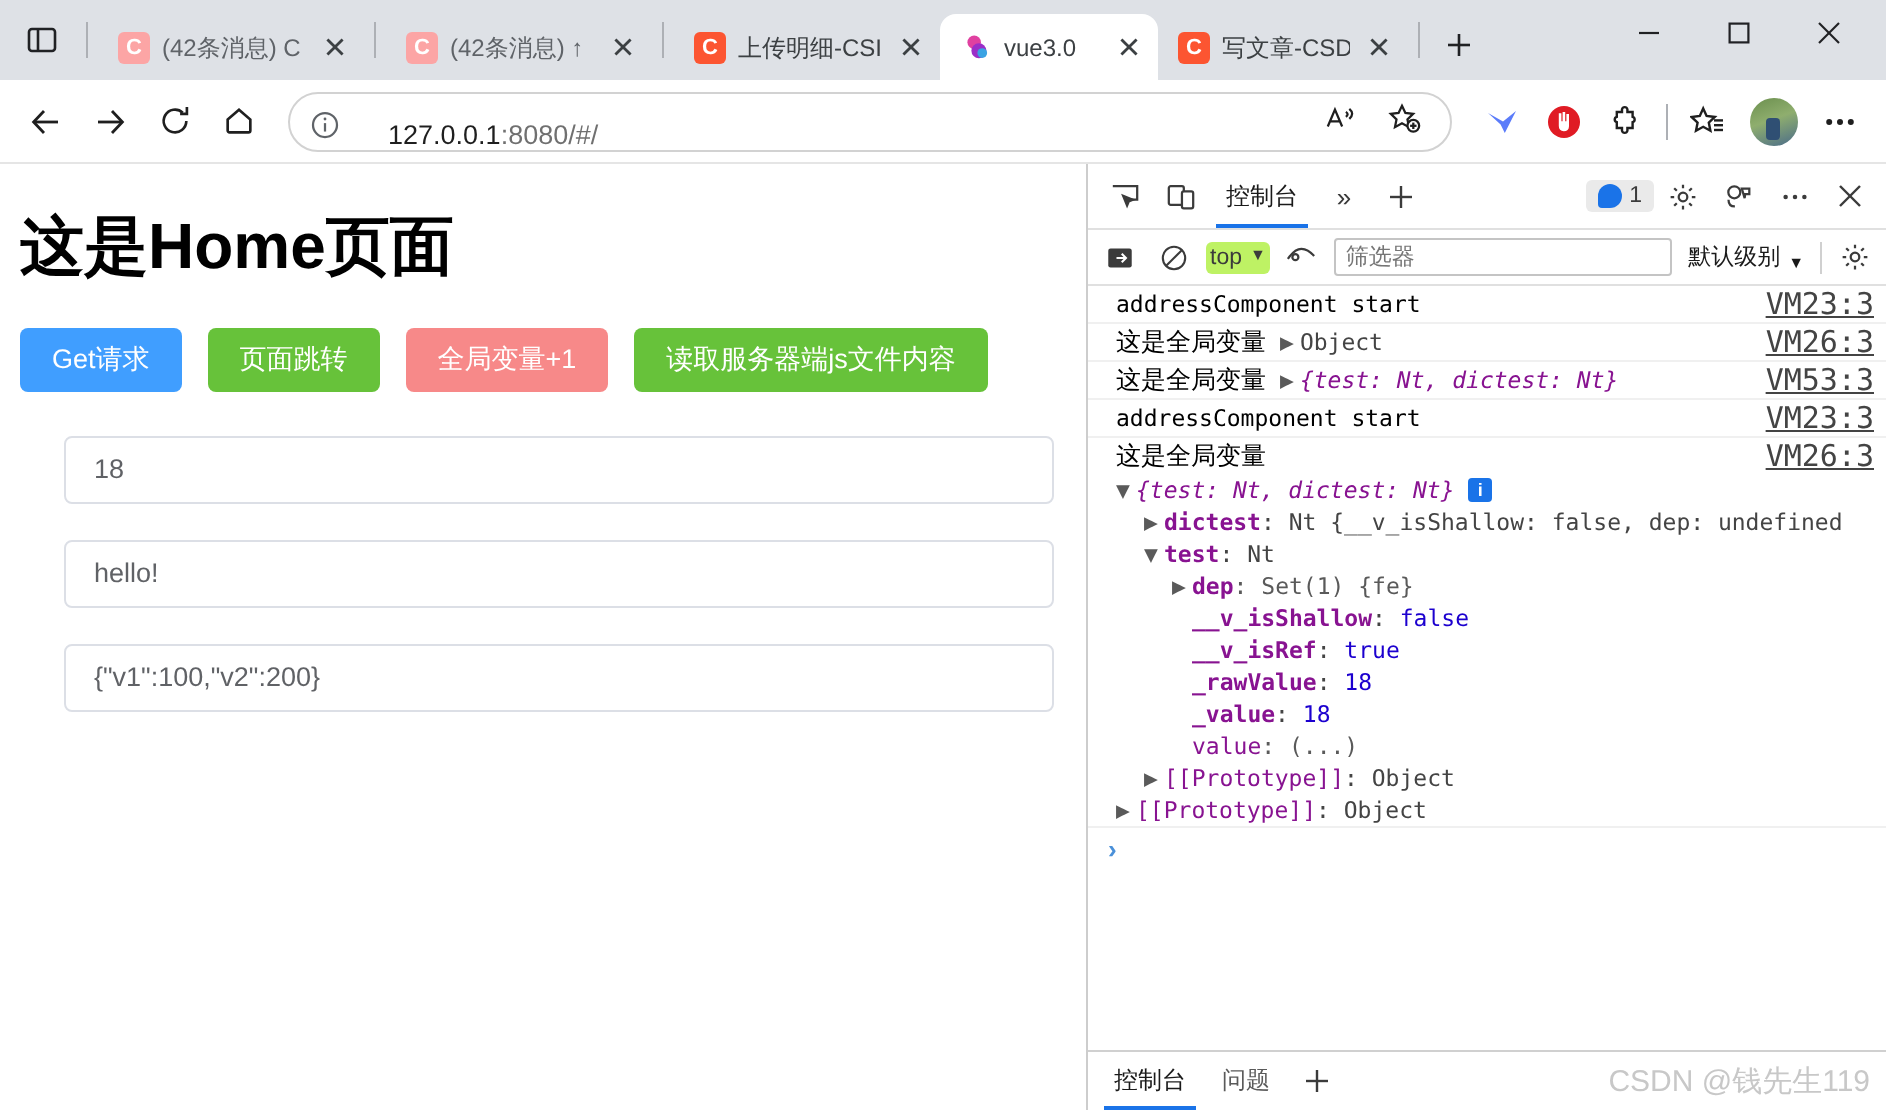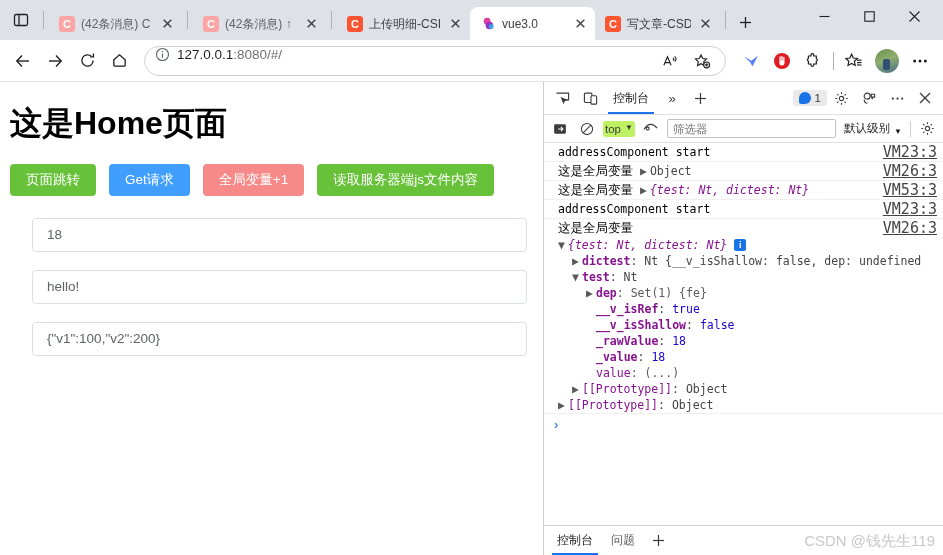--- a/index.html
+++ b/index.html
@@ -65,21 +65,21 @@
   .toolbar {
     height: 42px; background: #ffffff; display: flex; align-items: center;
     padding: 0 8px; gap: 2px; flex: none; border-bottom: 1px solid #e5e5e5;
   }
   .tb-btn {
     width: 30px; height: 30px; display: flex; align-items: center; justify-content: center;
     border-radius: 5px; color: #1f1f1f; flex: none;
   }
   .omnibox {
     flex: 1 1 auto; height: 30px; background: #ffffff; border: 1px solid #d2d2d2;
-    border-radius: 15px; display: flex; align-items: flex-start; gap: 7px;
+    border-radius: 15px; display: flex; align-items: flex-end; gap: 24px;
     padding: 0 8px 0 10px; margin: 0 8px; min-width: 0;
   }
   .omni-url { font-size: 13.5px; color: #1f1f1f; white-space: nowrap; }
   .omni-url .port { color: #707070; }
   .tb-right { display: flex; align-items: center; gap: 1px; flex: none; }
   .omni-inner-btns { display: flex; align-items: center; gap: 2px; margin-left: auto; }
   .avatar {
     width: 24px; height: 24px; border-radius: 50%; margin: 0 5px;
     background: linear-gradient(160deg,#6b8f4e 0%,#8fae6e 45%,#4a6b8a 100%);
     position: relative; overflow: hidden; flex: none;
@@ -263,21 +263,21 @@
       <span class="tab-favicon fav-csdn strong">C</span>
       <span class="tab-title">上传明细-CSI</span>
       <span class="tab-close">
         <svg width="9" height="9" viewBox="0 0 9 9" stroke="#3c4043" stroke-width="1.4">
             <line x1="0.7" y1="0.7" x2="8.3" y2="8.3"></line>
             <line x1="8.3" y1="0.7" x2="0.7" y2="8.3"></line>
           </svg>
       </span>
     </div>
 
-    <div class="tab active" style="width:125px">
+    <div class="tab active" style="width:109px">
       <span class="tab-favicon fav-vue">
         <svg width="15" height="15" viewBox="0 0 16 16">
           <circle cx="6.5" cy="5.5" r="3.6" fill="#e040a0"></circle>
           <circle cx="9" cy="10" r="4" fill="#9b2ec8"></circle>
           <circle cx="10.8" cy="11.2" r="2.6" fill="#3aa3e3"></circle>
         </svg>
       </span>
       <span class="tab-title">vue3.0</span>
       <span class="tab-close">
         <svg width="9" height="9" viewBox="0 0 9 9" stroke="#3c4043" stroke-width="1.4">
@@ -414,22 +414,22 @@
       </div>
     </div>
   </div>
 
   <div class="content">
 
     <div class="page">
       <div class="page-title">这是Home页面</div>
 
       <div class="btn-row">
+        <button class="ebtn" style="background:#409eff">Get请求</button>
         <button class="ebtn" style="background:#67c23a">页面跳转</button>
-        <button class="ebtn" style="background:#409eff">Get请求</button>
         <button class="ebtn" style="background:#f78989">全局变量+1</button>
         <button class="ebtn" style="background:#67c23a">读取服务器端js文件内容</button>
       </div>
 
       <input class="einput" value="18" style="">
       <input class="einput" value="hello!" style="">
       <input class="einput" value="{&quot;v1&quot;:100,&quot;v2&quot;:200}" style="">
 
     </div>
 
@@ -573,24 +573,24 @@
           <div class="tree-row" style="padding-left:14px">
             <span class="arrow">▶</span><span class="key">dictest</span><span class="val-obj">: </span><span class="val-obj">Nt {__v_isShallow: false, dep: undefined</span>
           </div>
           <div class="tree-row" style="padding-left:14px">
             <span class="arrow">▼</span><span class="key">test</span><span class="val-obj">: </span><span class="val-obj">Nt</span>
           </div>
           <div class="tree-row" style="padding-left:28px">
             <span class="arrow">▶</span><span class="key">dep</span><span class="val-dim">: </span><span class="val-dim">Set(1) {fe}</span>
           </div>
           <div class="tree-row" style="padding-left:28px">
+            <span class="arrow"></span><span class="key">__v_isShallow</span><span class="val-obj">: </span><span class="val-bool">false</span>
+          </div>
+          <div class="tree-row" style="padding-left:28px">
             <span class="arrow"></span><span class="key">__v_isRef</span><span class="val-obj">: </span><span class="val-bool">true</span>
-          </div>
-          <div class="tree-row" style="padding-left:28px">
-            <span class="arrow"></span><span class="key">__v_isShallow</span><span class="val-obj">: </span><span class="val-bool">false</span>
           </div>
           <div class="tree-row" style="padding-left:28px">
             <span class="arrow"></span><span class="key">_rawValue</span><span class="val-obj">: </span><span class="val-num">18</span>
           </div>
           <div class="tree-row" style="padding-left:28px">
             <span class="arrow"></span><span class="key">_value</span><span class="val-obj">: </span><span class="val-num">18</span>
           </div>
           <div class="tree-row" style="padding-left:28px">
             <span class="arrow"></span><span class="key-plain">value</span><span class="val-dim">: </span><span class="val-dim">(...)</span>
           </div>

